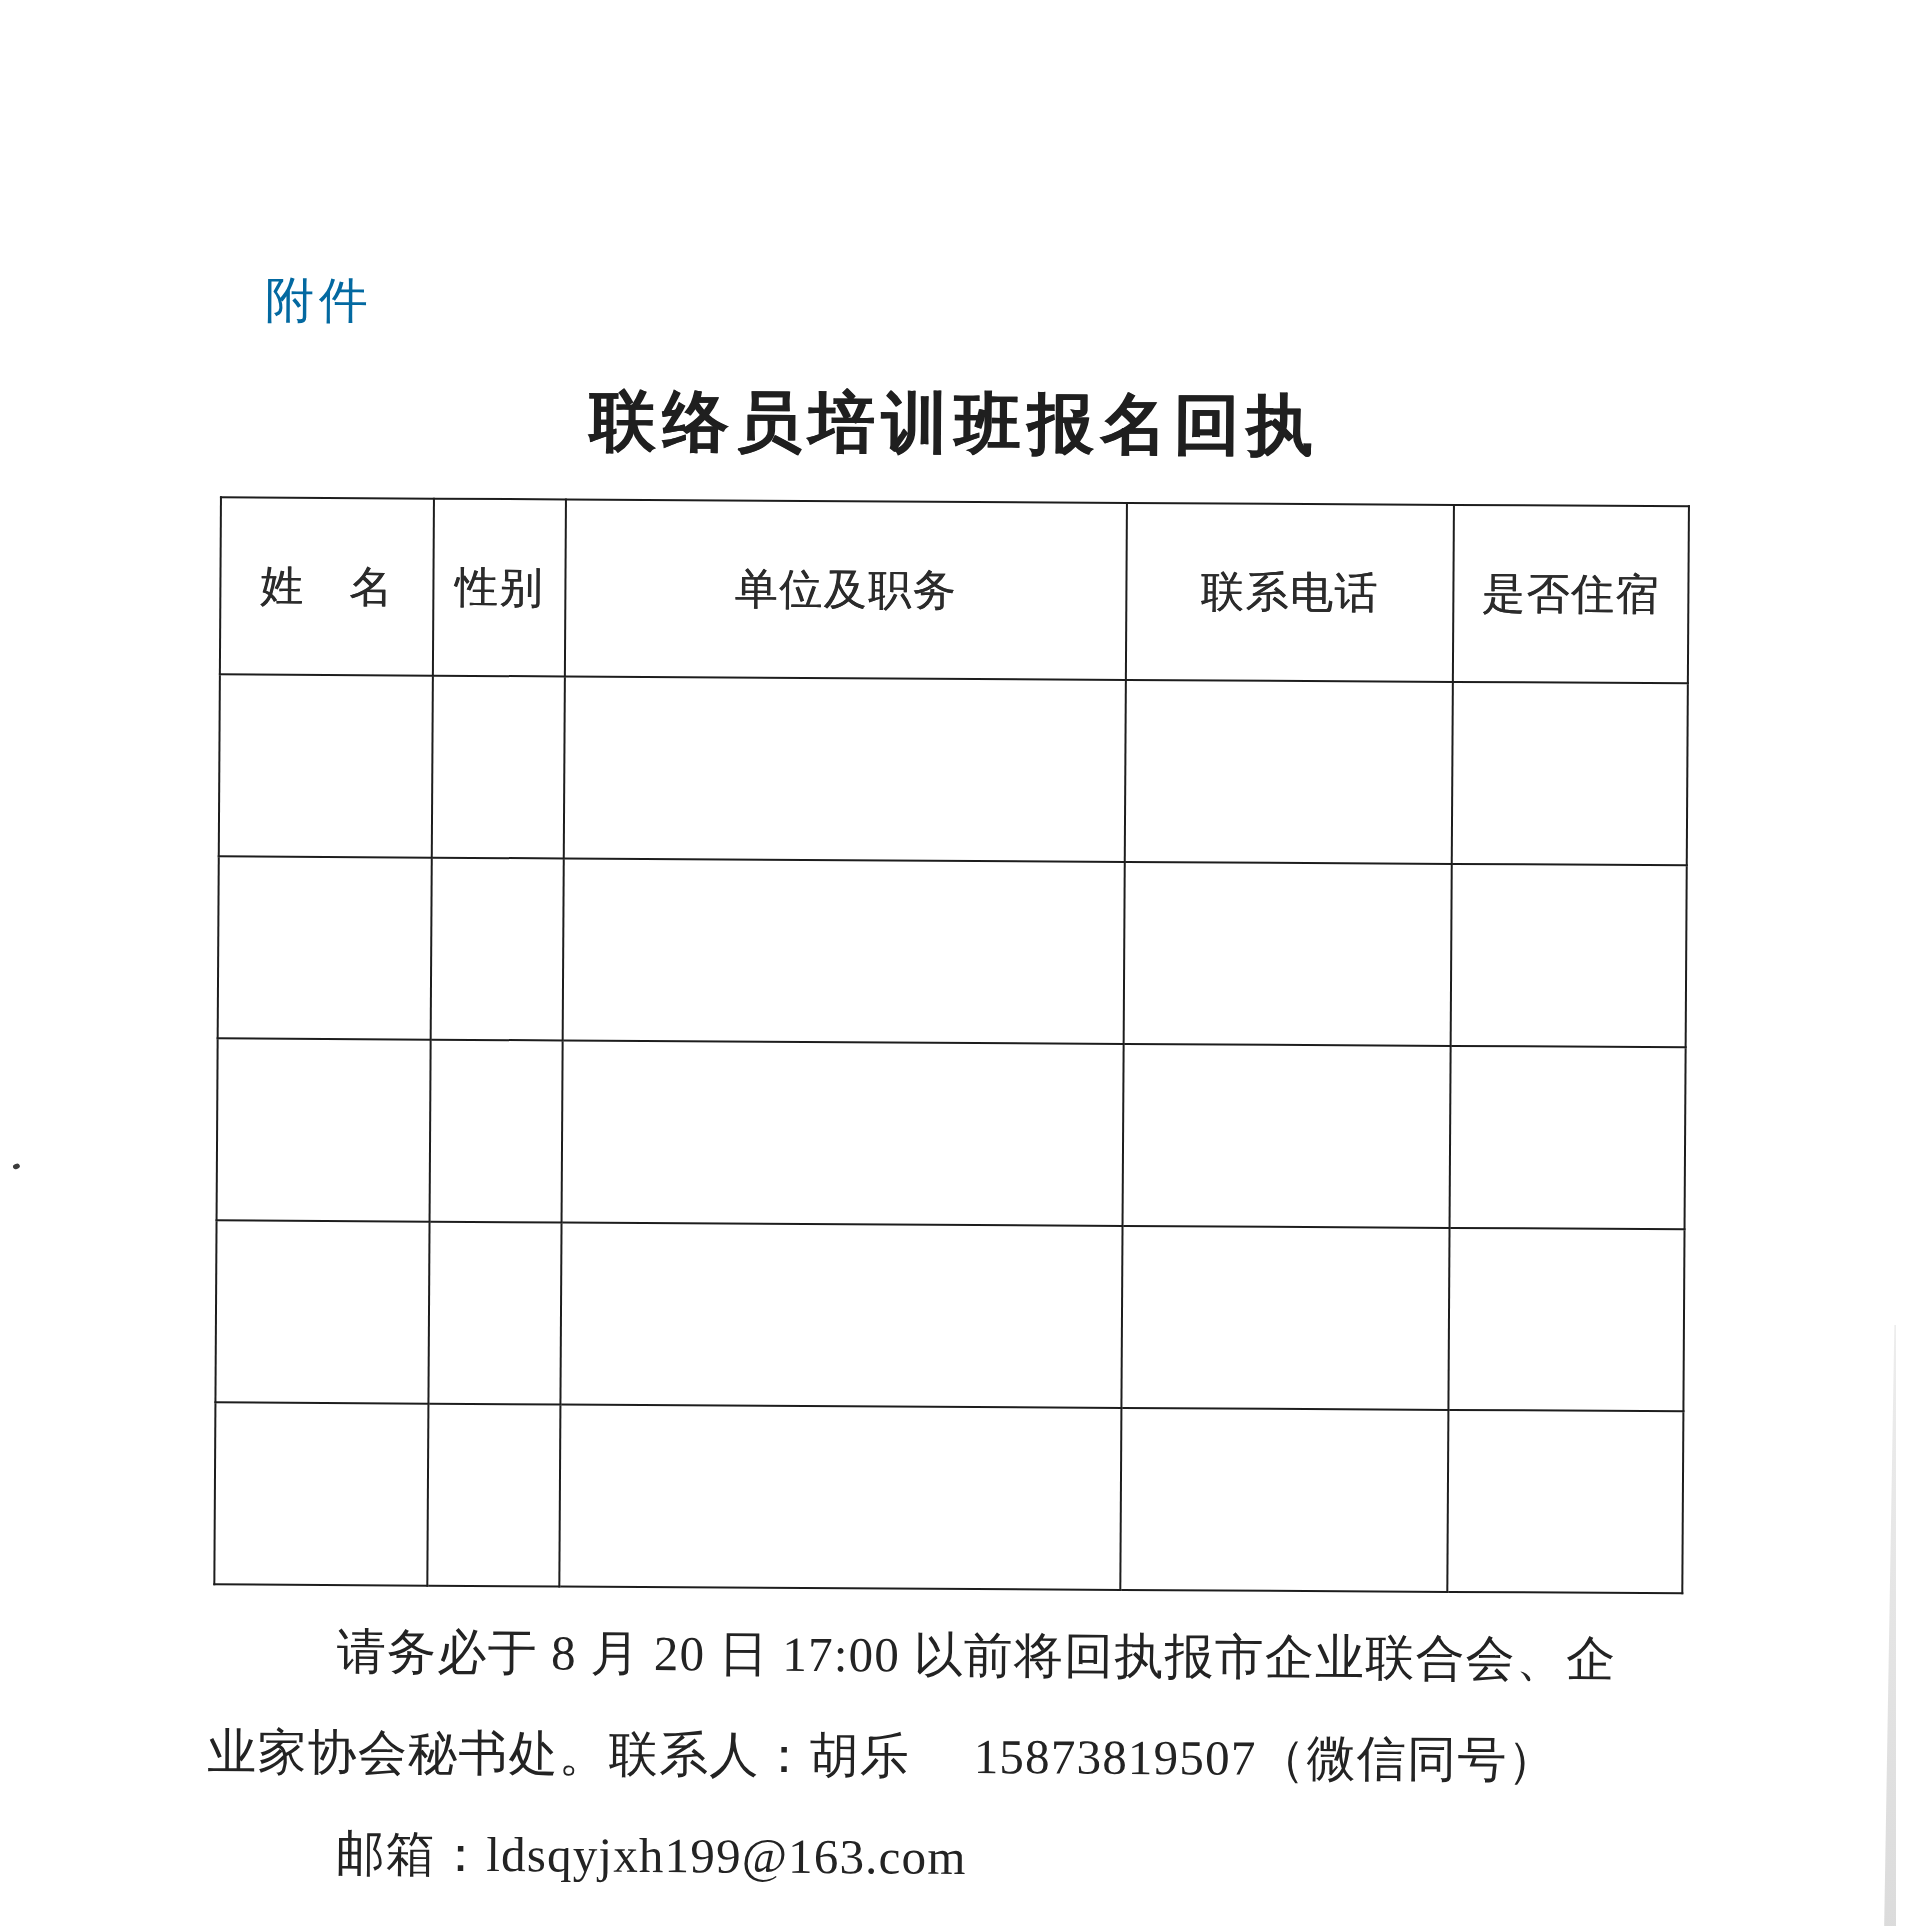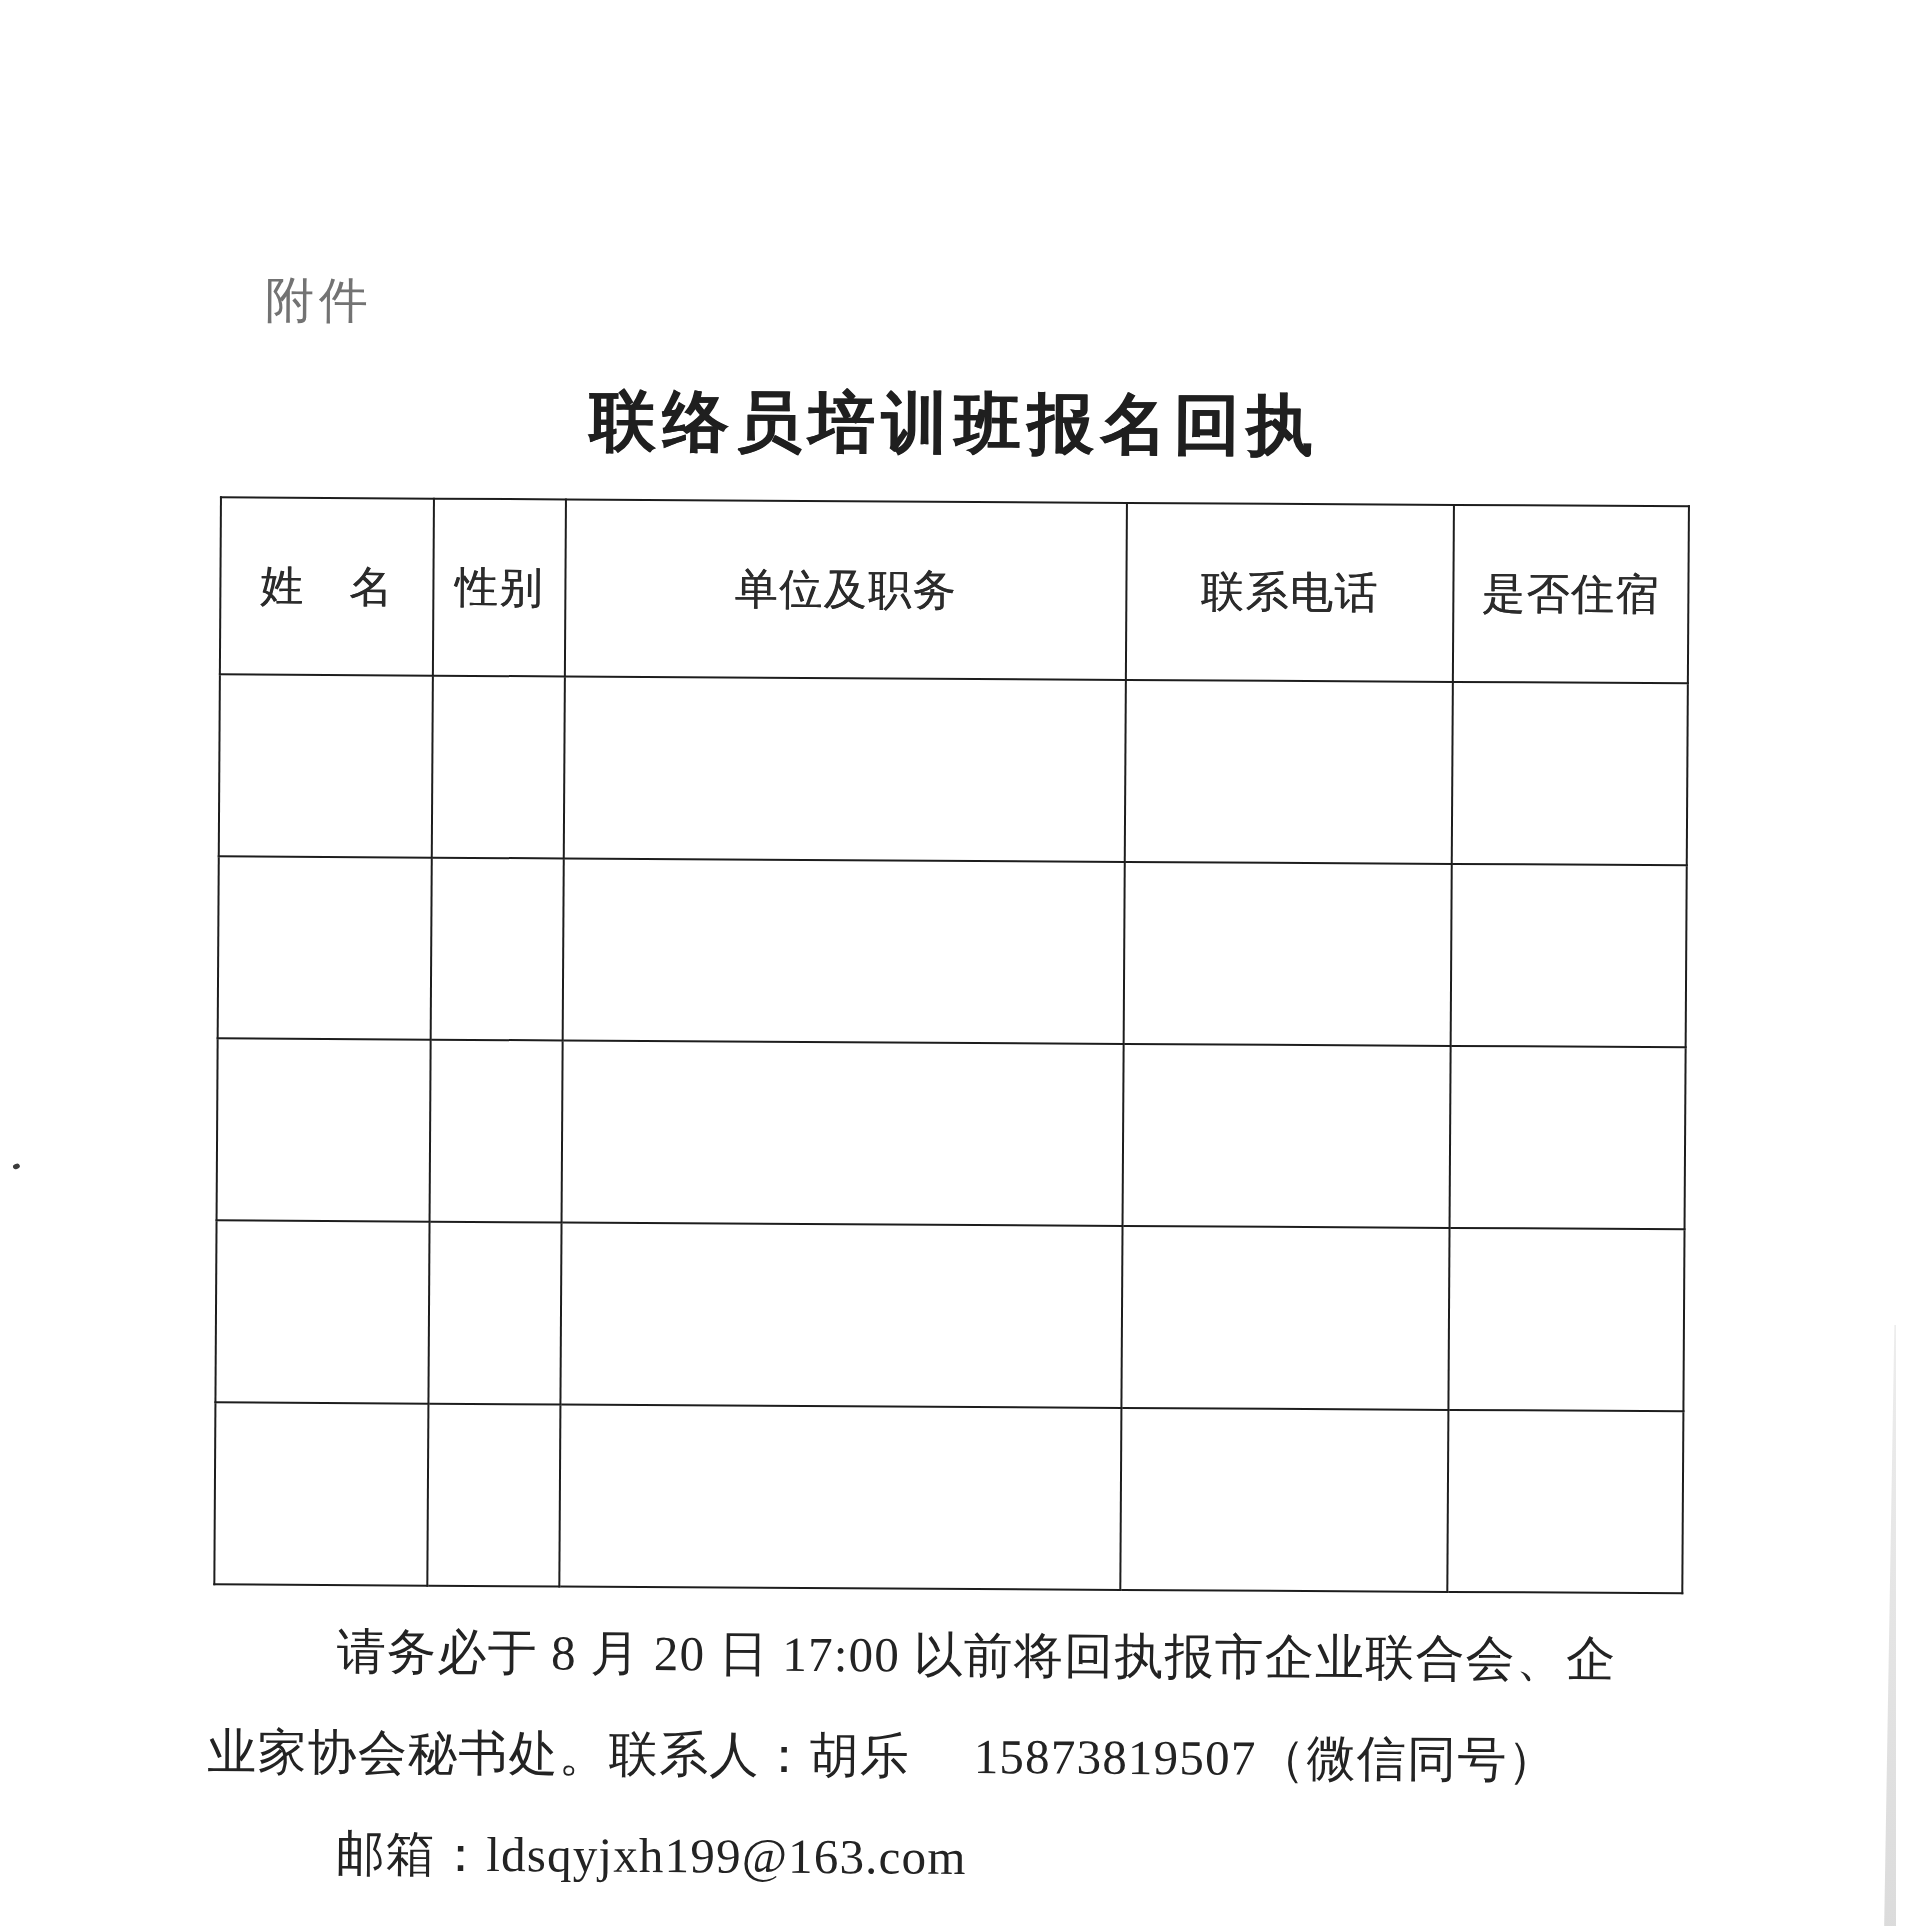--- a/index.html
+++ b/index.html
@@ -26,21 +26,21 @@
     transform: rotate(0.35deg);
     transform-origin: 0 0;
     color: #262626;
   }
   .attachment-label {
     position: absolute;
     left: 267px;
     top: 272px;
     font-size: 49px;
     line-height: 1.1;
-    color: #737373;
+    color: #0369a1;
     letter-spacing: 4.6px;
     white-space: nowrap;
   }
   .doc-title {
     position: absolute;
     left: 223px;
     top: 383px;
     width: 1468px;
     text-align: center;
     font-size: 66px;

